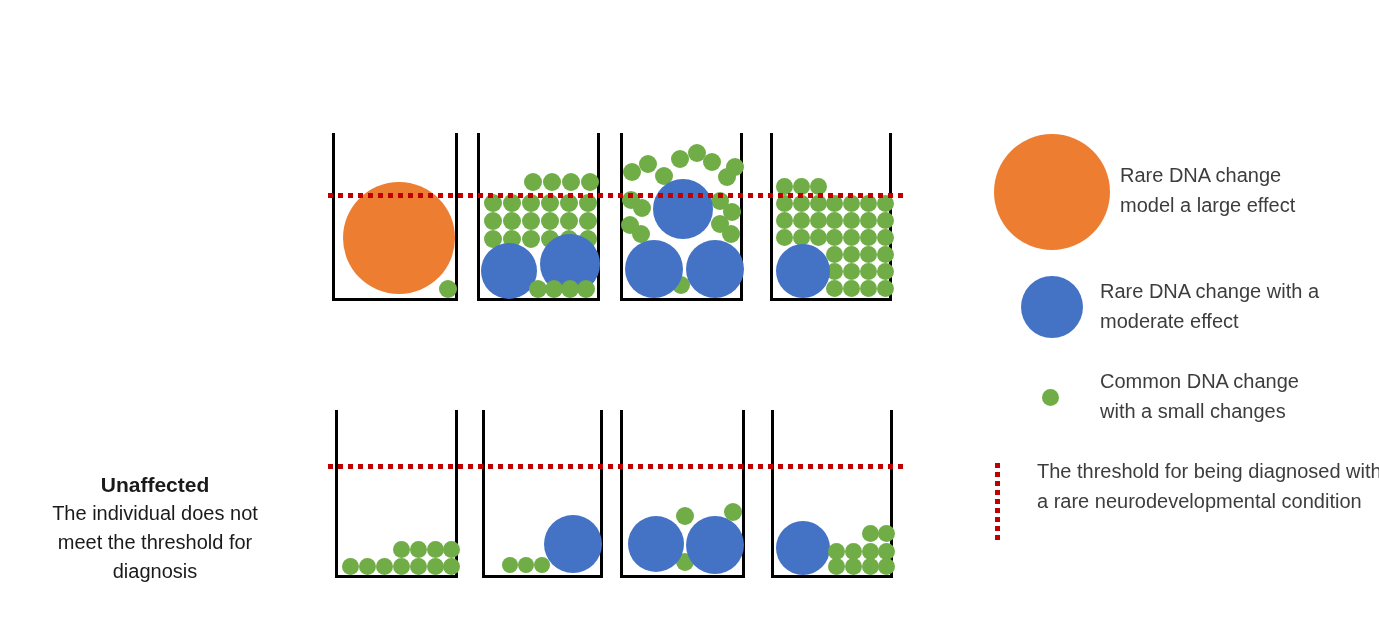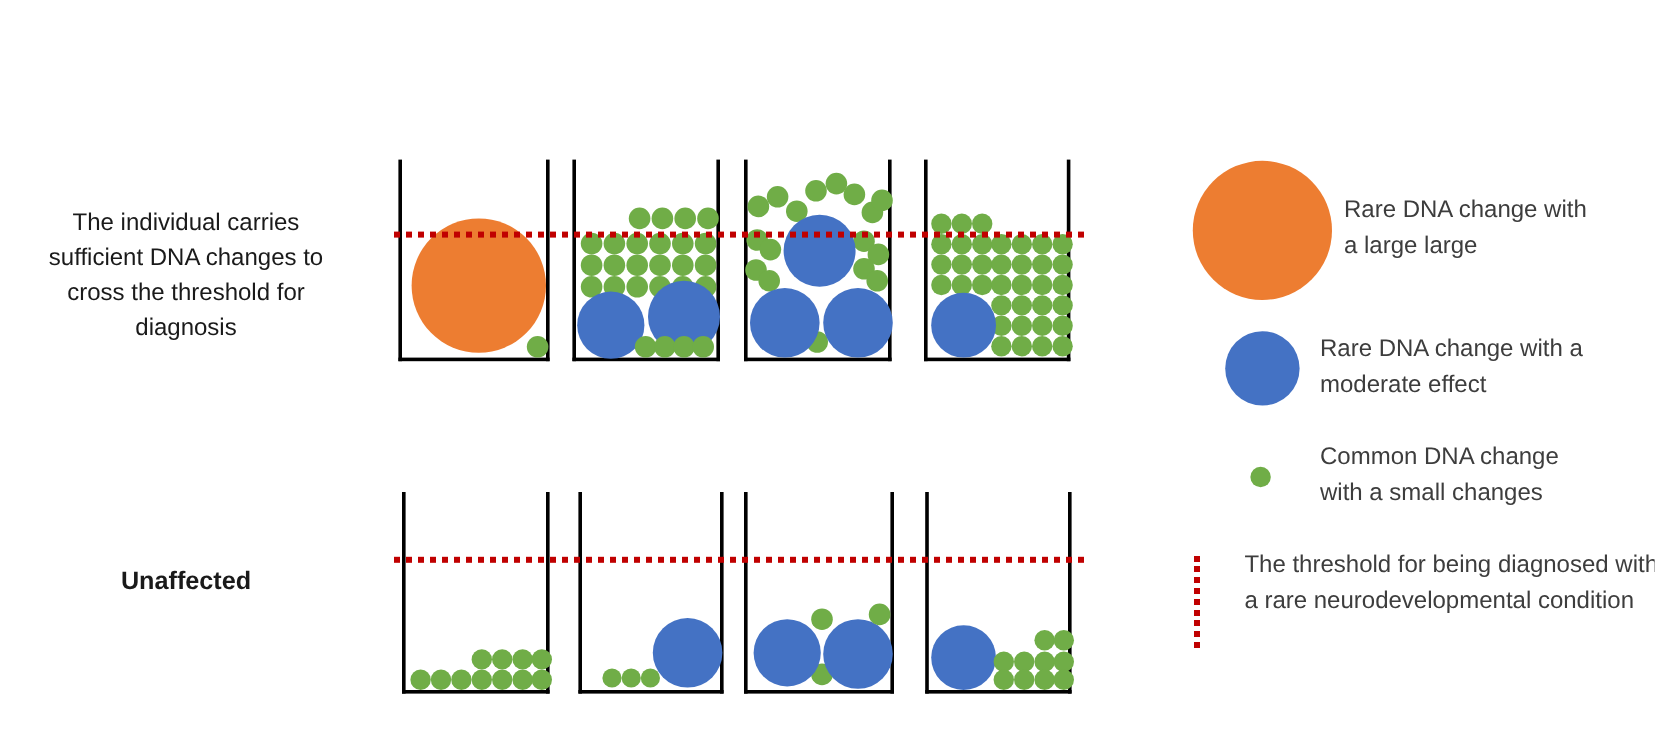--- a/index.html
+++ b/index.html
@@ -41,25 +41,25 @@
   #legend-text-small{left:1100px;top:366px;width:220px;}
   #legend-text-threshold{left:1037px;top:456px;width:345px;}
 </style>
 </head>
 <body>
 
 <div class="canvas">
 
 
   <div class="row-label" id="affected-block">
-    <div class="desc">The individual carries sufficient DNA changes to cross the threshold for diagnosis</div>
   </div>
 
   <div class="row-label" id="unaffected-block">
     <div class="hd">Unaffected</div>
+    <div class="desc">The individual does not meet the threshold for diagnosis</div>
   </div>
 
   <div id="beaker-area">
       <div class="beaker" style="left: 332px; top: 133px; width: 126px; height: 168px;">
         <div class="circle" style="left: 8px; top: 49px; width: 112px; height: 112px; background: rgb(237, 125, 49);"></div>
         <div class="circle" style="left: 104px; top: 147px; width: 18px; height: 18px; background: rgb(112, 173, 71);"></div>
       </div>
       <div class="beaker" style="left: 477px; top: 133px; width: 123px; height: 168px;">
         <div class="circle" style="left: 44px; top: 40px; width: 18px; height: 18px; background: rgb(112, 173, 71);"></div>
         <div class="circle" style="left: 63px; top: 40px; width: 18px; height: 18px; background: rgb(112, 173, 71);"></div>
@@ -189,21 +189,21 @@
         <div class="circle" style="left: 53.5px; top: 147.5px; width: 17px; height: 17px; background: rgb(112, 173, 71);"></div>
         <div class="circle" style="left: 70.5px; top: 147.5px; width: 17px; height: 17px; background: rgb(112, 173, 71);"></div>
         <div class="circle" style="left: 87.5px; top: 147.5px; width: 17px; height: 17px; background: rgb(112, 173, 71);"></div>
         <div class="circle" style="left: 103.5px; top: 147.5px; width: 17px; height: 17px; background: rgb(112, 173, 71);"></div>
       </div>
       <div class="threshold" style="left: 328px; top: 464px; width: 578px;"></div>
     </div>
 
   <div class="legend">
     <div class="legend-sym sym-large"></div>
-    <div class="legend-text" id="legend-text-large">Rare DNA change with a large large</div>
+    <div class="legend-text" id="legend-text-large">Rare DNA change model a large effect</div>
 
     <div class="legend-sym sym-moderate"></div>
     <div class="legend-text" id="legend-text-moderate">Rare DNA change with a moderate effect</div>
 
     <div class="legend-sym sym-small"></div>
     <div class="legend-text" id="legend-text-small">Common DNA change with a small changes</div>
 
     <div class="sym-threshold"></div>
     <div class="legend-text" id="legend-text-threshold">The threshold for being diagnosed with a rare neurodevelopmental condition</div>
   </div>

